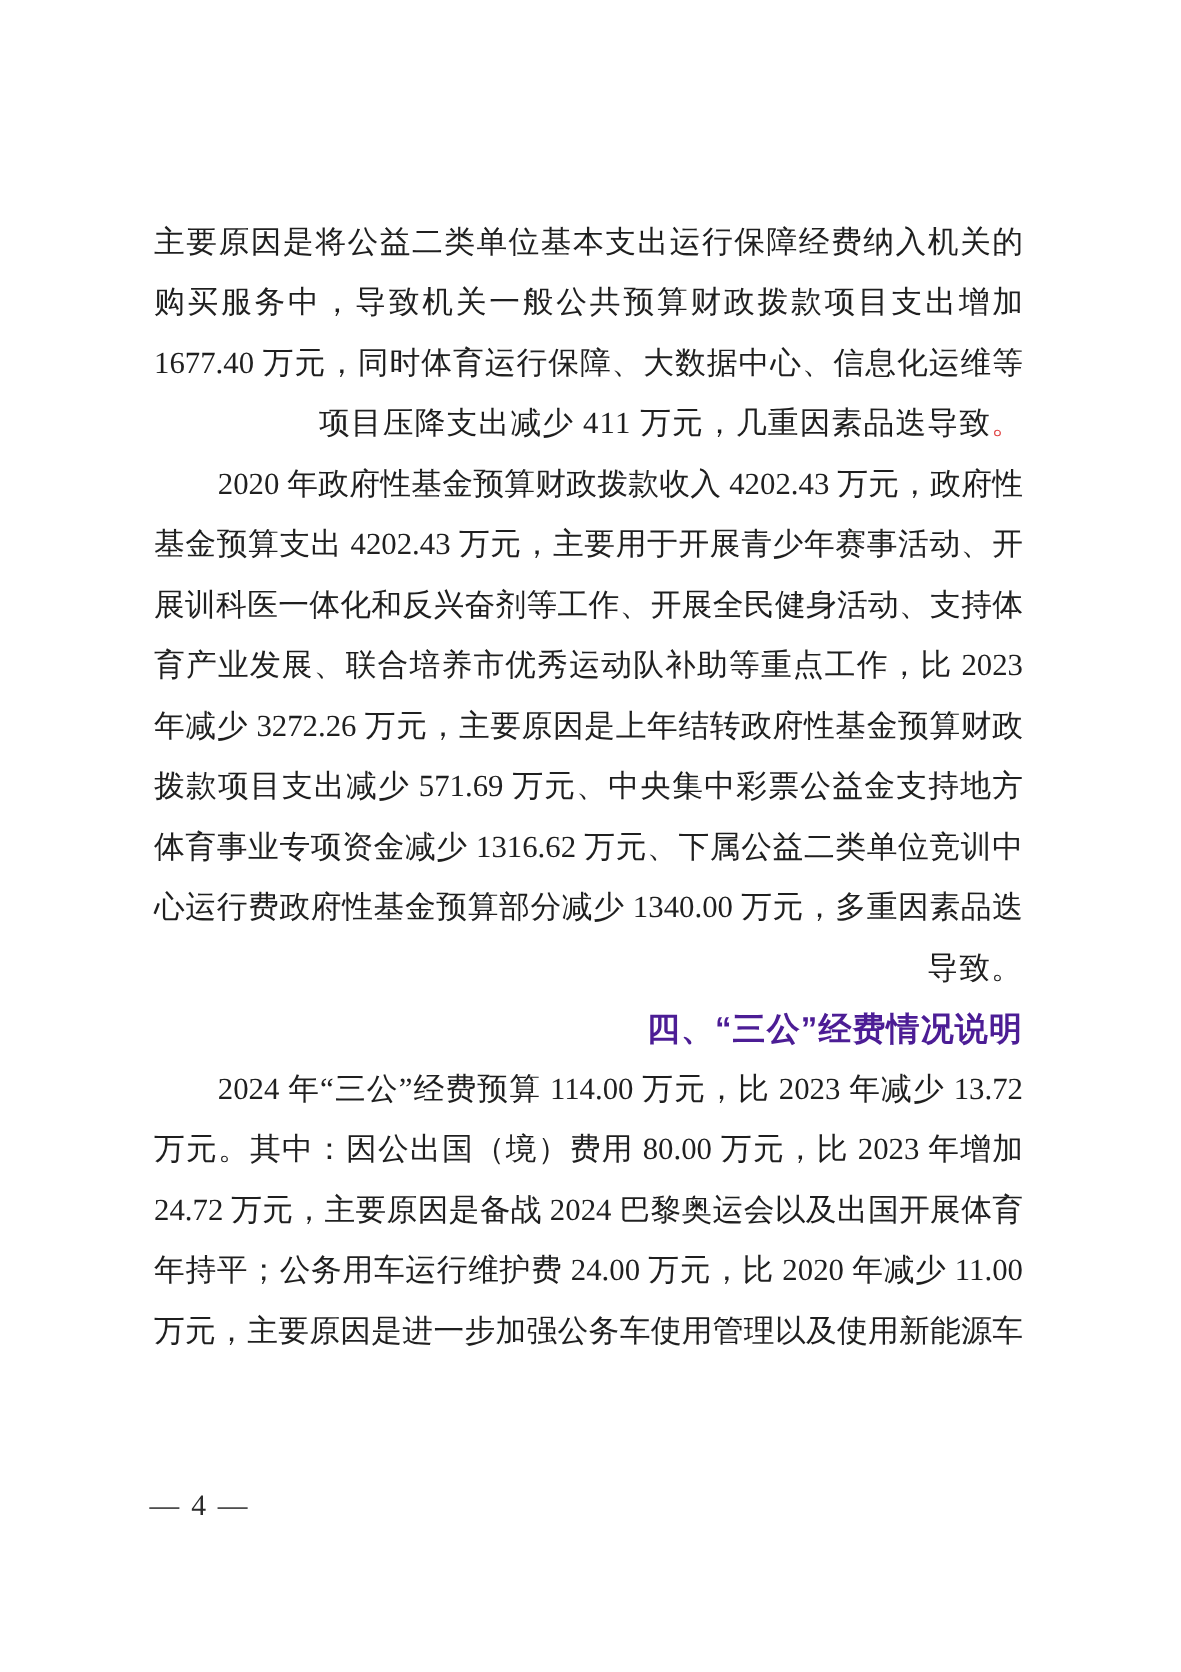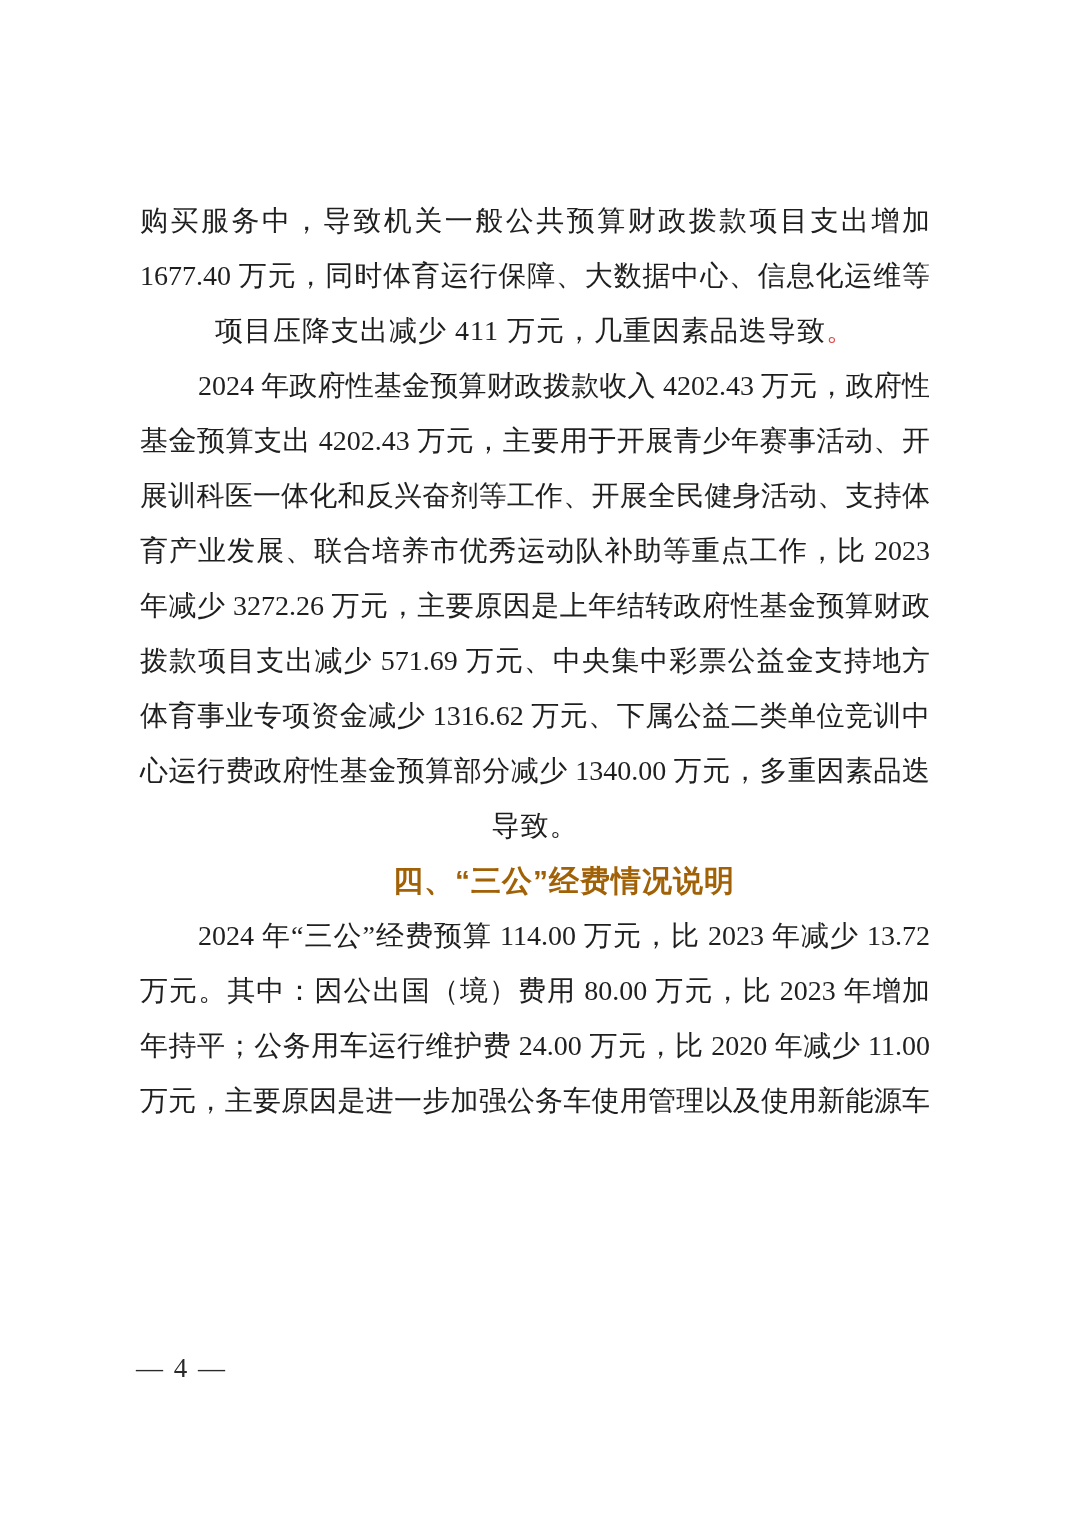--- a/index.html
+++ b/index.html
@@ -28,31 +28,31 @@
     font-size: 28px;
     color: #1f1f1f;
     overflow: visible;
   }
   .doc-line.fill {
     text-align: justify;
     text-align-last: justify;
     text-justify: inter-character;
   }
   .doc-line.nofill {
-    text-align: center;
+    text-align: right;
     letter-spacing: 1px;
   }
   .doc-line.indent {
     text-indent: 58px;
   }
   .doc-line.heading {
     font-family: "Liberation Sans", "DejaVu Sans", sans-serif;
     font-weight: 700;
     font-size: 30px;
-    color: #a16207;
+    color: #4c1d95;
     letter-spacing: 1px;
   }
   .tail-red {
     color: #e04444;
   }
   .footer-line {
     position: absolute;
     left: 136px;
     top: 1341px;
     height: 55px;
@@ -63,30 +63,33 @@
     font-family: "Liberation Serif", "DejaVu Serif", serif;
   }
 </style>
 </head>
 <body>
 
 <div class="page">
 
   <div class="text-block">
       <div class="doc-line body fill">
+      <span>主要原因是将公益二类单位基本支出运行保障经费纳入机关的</span>
+    </div>
+      <div class="doc-line body fill">
       <span>购买服务中，导致机关一般公共预算财政拨款项目支出增加</span>
     </div>
       <div class="doc-line body fill">
       <span>1677.40 万元，同时体育运行保障、大数据中心、信息化运维等</span>
     </div>
       <div class="doc-line body nofill">
       <span>项目压降支出减少 411 万元，几重因素品迭导致</span><span class="tail-red">。</span>
     </div>
       <div class="doc-line body fill indent">
-      <span>2024 年政府性基金预算财政拨款收入 4202.43 万元，政府性</span>
+      <span>2020 年政府性基金预算财政拨款收入 4202.43 万元，政府性</span>
     </div>
       <div class="doc-line body fill">
       <span>基金预算支出 4202.43 万元，主要用于开展青少年赛事活动、开</span>
     </div>
       <div class="doc-line body fill">
       <span>展训科医一体化和反兴奋剂等工作、开展全民健身活动、支持体</span>
     </div>
       <div class="doc-line body fill">
       <span>育产业发展、联合培养市优秀运动队补助等重点工作，比 2023</span>
     </div>
@@ -108,20 +111,23 @@
       <div class="doc-line heading nofill indent">
       <span>四、“三公”经费情况说明</span>
     </div>
       <div class="doc-line body fill indent">
       <span>2024 年“三公”经费预算 114.00 万元，比 2023 年减少 13.72</span>
     </div>
       <div class="doc-line body fill">
       <span>万元。其中：因公出国（境）费用 80.00 万元，比 2023 年增加</span>
     </div>
       <div class="doc-line body fill">
+      <span>24.72 万元，主要原因是备战 2024 巴黎奥运会以及出国开展体育</span>
+    </div>
+      <div class="doc-line body fill">
       <span>年持平；公务用车运行维护费 24.00 万元，比 2020 年减少 11.00</span>
     </div>
       <div class="doc-line body fill">
       <span>万元，主要原因是进一步加强公务车使用管理以及使用新能源车</span>
     </div>
     </div>
 
   <div class="footer-line">— 4 —</div>
 
 </div>

